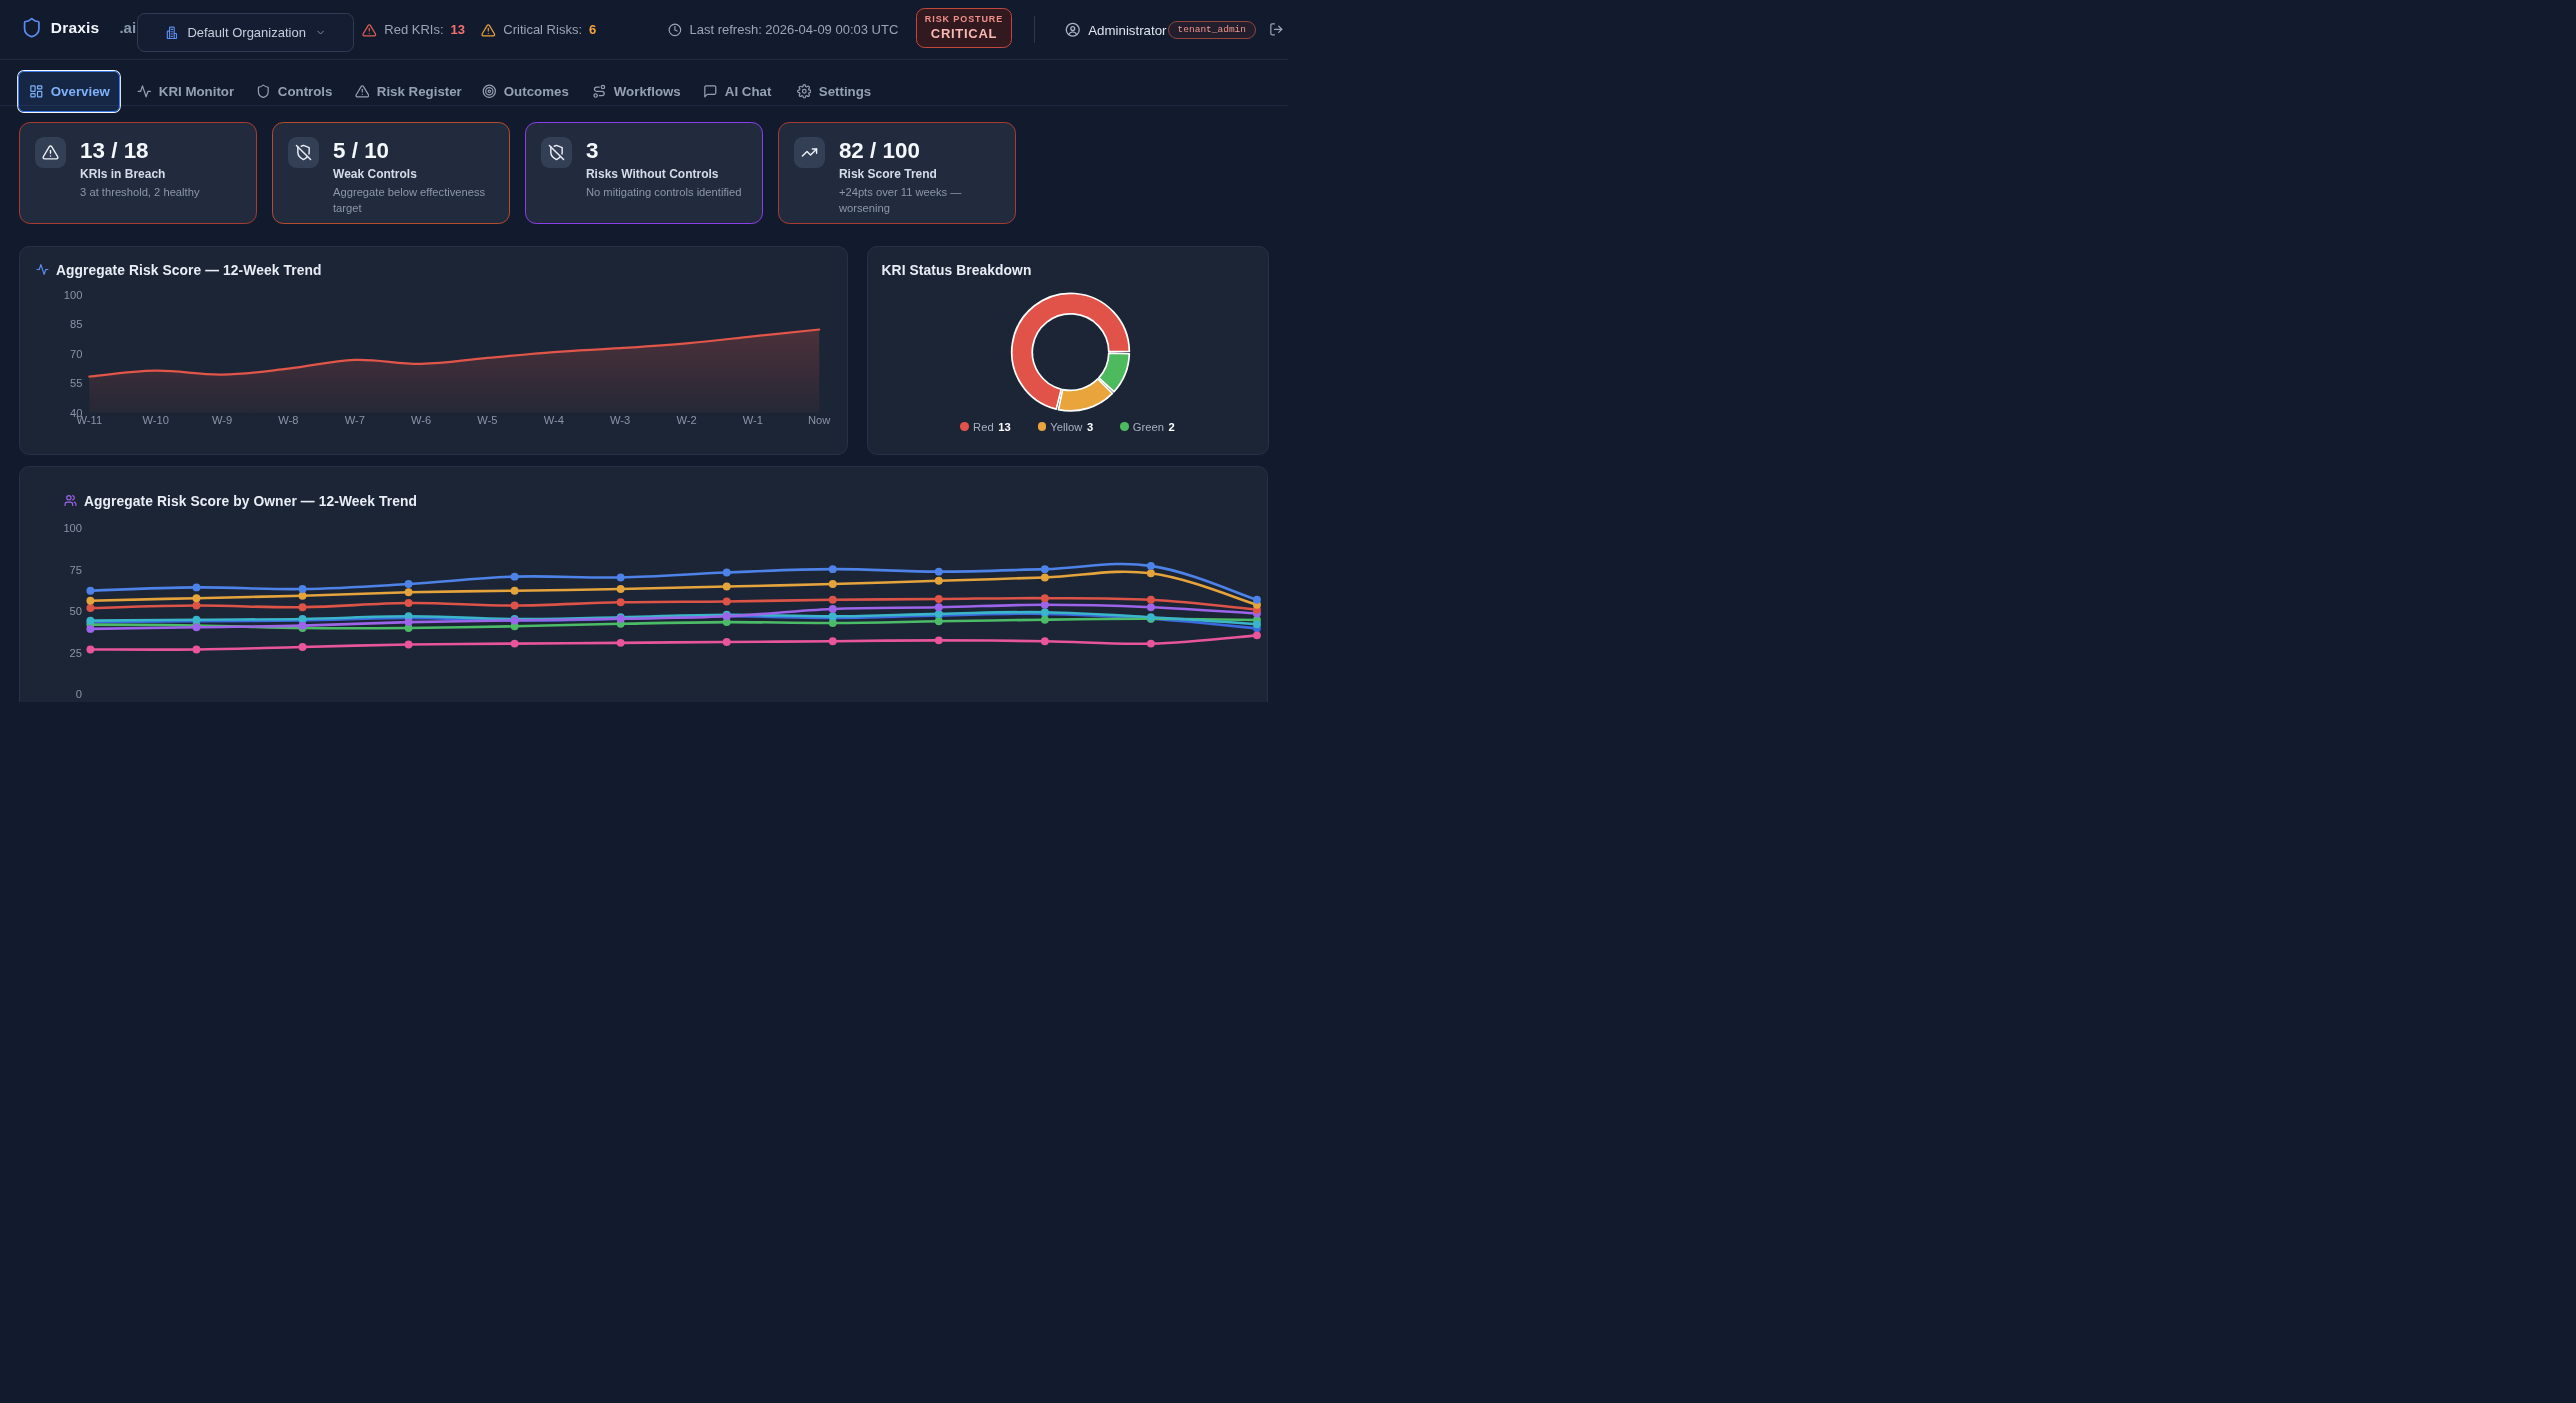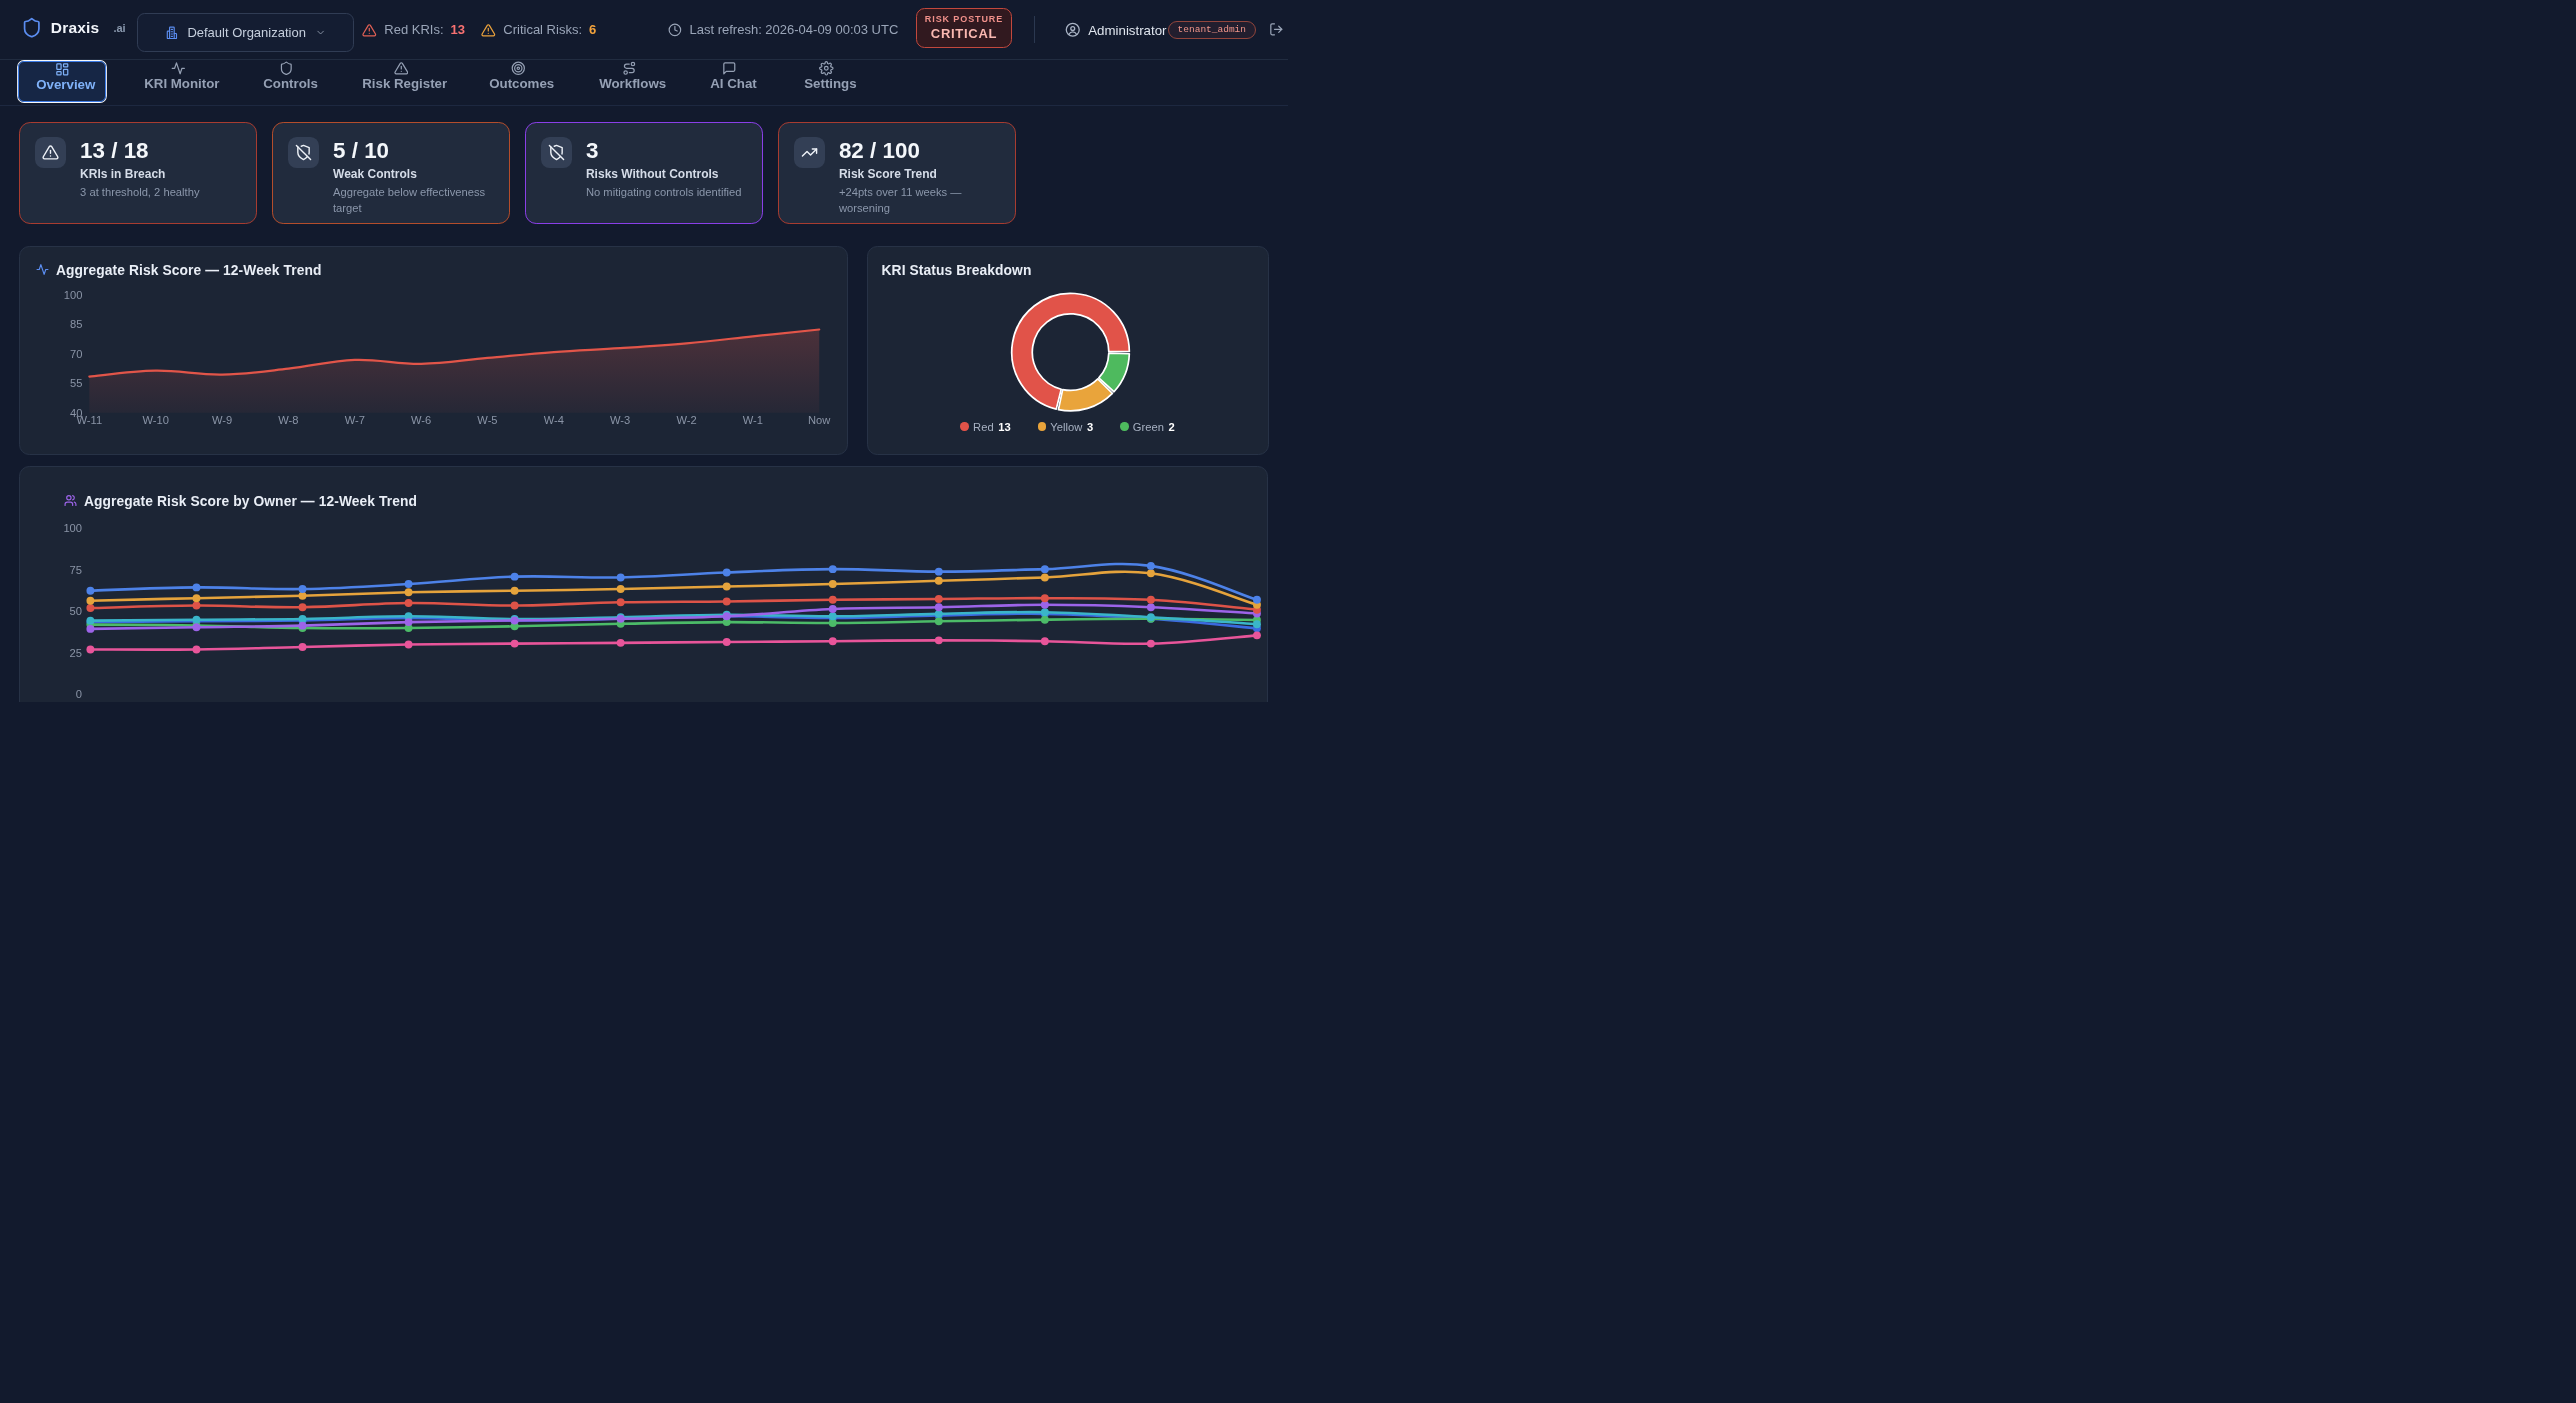--- a/index.html
+++ b/index.html
@@ -1,37 +1,37 @@
 <!DOCTYPE html>
 <html style="font-size:13.8px"><head><meta charset="utf-8"><style>
 * { margin:0; padding:0; box-sizing:border-box; }
 html,body { width:1288px; height:702px; overflow:hidden; background:#121a2d;
   font-family:"Liberation Sans", sans-serif; }
 .hdr { position:relative; height:60px; border-bottom:0.9px solid #212c40; }
 .hdr > * { position:absolute; }
 .logo { left:20.7px; top:17px; display:flex; align-items:center; }
 .logo b { color:#f2f5fa; font-size:15.5px; margin-left:8.6px; letter-spacing:0.2px; }
-.logo span { color:#8998ad; font-size:11px; font-weight:600; margin-left:14px; }
+.logo span { color:#8998ad; font-size:15px; font-weight:600; margin-left:20px; }
 .orgbtn { left:137px; top:13px; width:82px; height:39px; border:0.9px solid #303c54; border-radius:7.7px;
   background:#18223a66; display:flex; align-items:center; padding:0 27px; width:auto;justify-content:flex-end; }
 .orgbtn span { color:#c6cfdd; font-size:13px; margin:0 8.6px; }
 .hitem { display:flex; align-items:center; top:22.4px;text-align:right; }
 .hitem .lab { color:#9aa5b8; font-size:13px; margin-left:7.7px; }
 .hitem .val { font-size:13px; font-weight:700; margin-left:6.9px; }
 .posture { left:916px; top:7.5px; width:96px; height:40px; border:0.9px solid #c2483d; border-radius:8.6px;
   background:#3d191aBB; display:flex; flex-direction:column; align-items:center; justify-content:center; }
 .posture .t1 { color:#f0908a; font-size:9px; font-weight:700; letter-spacing:0.9px; }
 .posture .t2 { color:#f9b8b1; font-size:13px; font-weight:800; letter-spacing:0.7px; margin-top:1.7px; }
 .vdiv { left:1034px; top:16.4px; width:0.9px; height:27px; background:#2b3850; }
 .badge { left:1168px; top:20.7px; height:18px; border:0.9px solid #91453c; border-radius:9px;
   background:#8f3b3322; color:#ef9489; font-family:"Liberation Mono",monospace; font-size:9.5px;
   display:flex; align-items:center; padding:0 8.6px; }
 .nav { position:relative; height:46px; border-bottom:0.9px solid #1d2840; }
-.tab { position:absolute; top:1px; height:41px; display:flex; align-items:center; padding:0 9.5px;
-  color:#95a0b4; font-size:13.3px; font-weight:600; border-radius:6px;flex-direction:column; }
+.tab { position:absolute; top:11px; height:41px; display:flex; align-items:center; padding:0 9.5px;
+  color:#95a0b4; font-size:13.3px; font-weight:600; border-radius:6px; }
 .tab span { margin-left:7.7px; }
 .tab.active { color:#7fb1f8; border:1.7px solid #3c7ce8; background:#3b82f61f;
   box-shadow:0 0 0 0.9px #f5f8fc; }
 main { padding:15.5px 19.4px 0; }
 .cards { display:grid; grid-template-columns:repeat(5,1fr); gap:15.5px; }
 .card { height:102px; background:#212b3d; border:0.9px solid; border-radius:11.2px; padding:14.6px 5.2px 0 14.3px;
   display:flex; align-items:flex-start; }
 .cicon { width:31px; height:31px; border-radius:8.6px; background:#333f55; flex:0 0 auto;
   display:flex; align-items:center; justify-content:center; }
 .cbody { margin-left:14.4px; margin-top:0.9px; }

